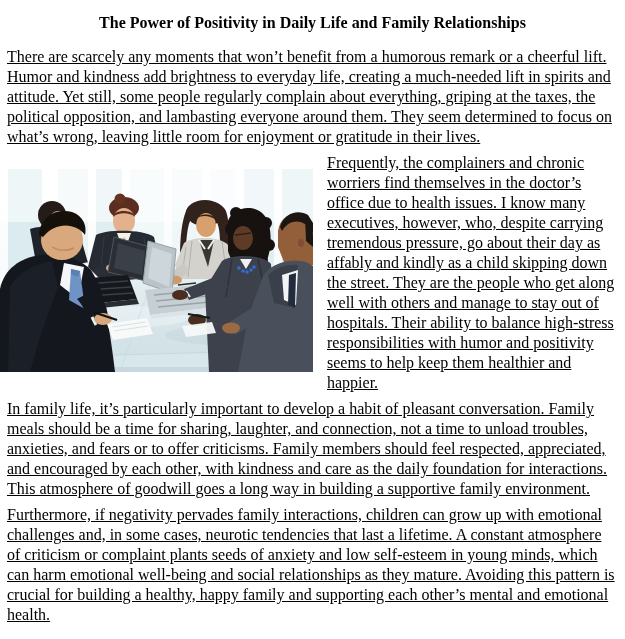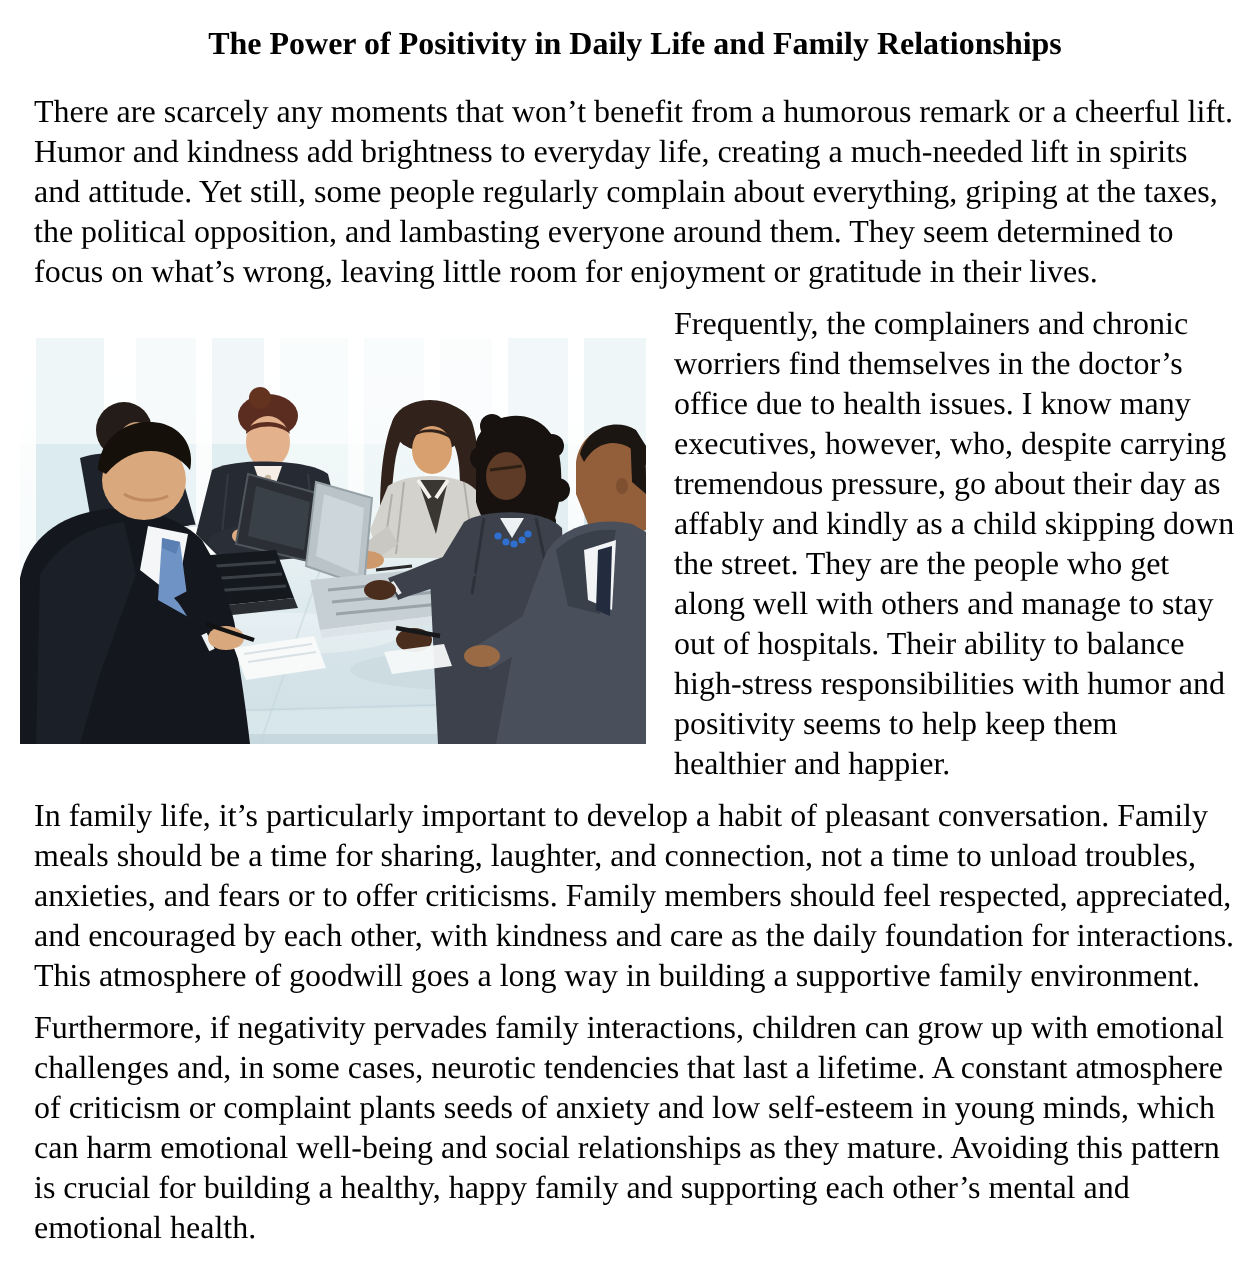--- a/index.html
+++ b/index.html
@@ -4,33 +4,33 @@
 <style>
   html, body { margin: 0; padding: 0; background: #ffffff; }
   body {
     width: 625px; height: 639px; overflow: hidden;
     font-family: "Liberation Serif", "DejaVu Serif", serif;
     color: #000000;
   }
   .doc {
     box-sizing: border-box;
     width: 625px; height: 639px;
-    padding: 8px 7px 0 17px;
+    padding: 8px 7px 0 7px;
     font-size: 16px;
     line-height: 20px;
     text-align: left;
   }
   .doc h1 {
     font-size: 16px;
     line-height: 21px;
     font-weight: bold;
     text-align: center;
     margin: 4px 0 14px 0;
   }
-  .doc p { margin: 0 0 6px 0; }
+  .doc p { margin: 0 0 6px 0; text-decoration: underline; }
   .photo-float {
     float: left;
     width: 313px; height: 205px;
     margin: 14px 14px 26px -7px;
     display: block;
   }
   .photo-float svg { display: block; width: 313px; height: 205px; }
 </style>
 </head>
 <body>

